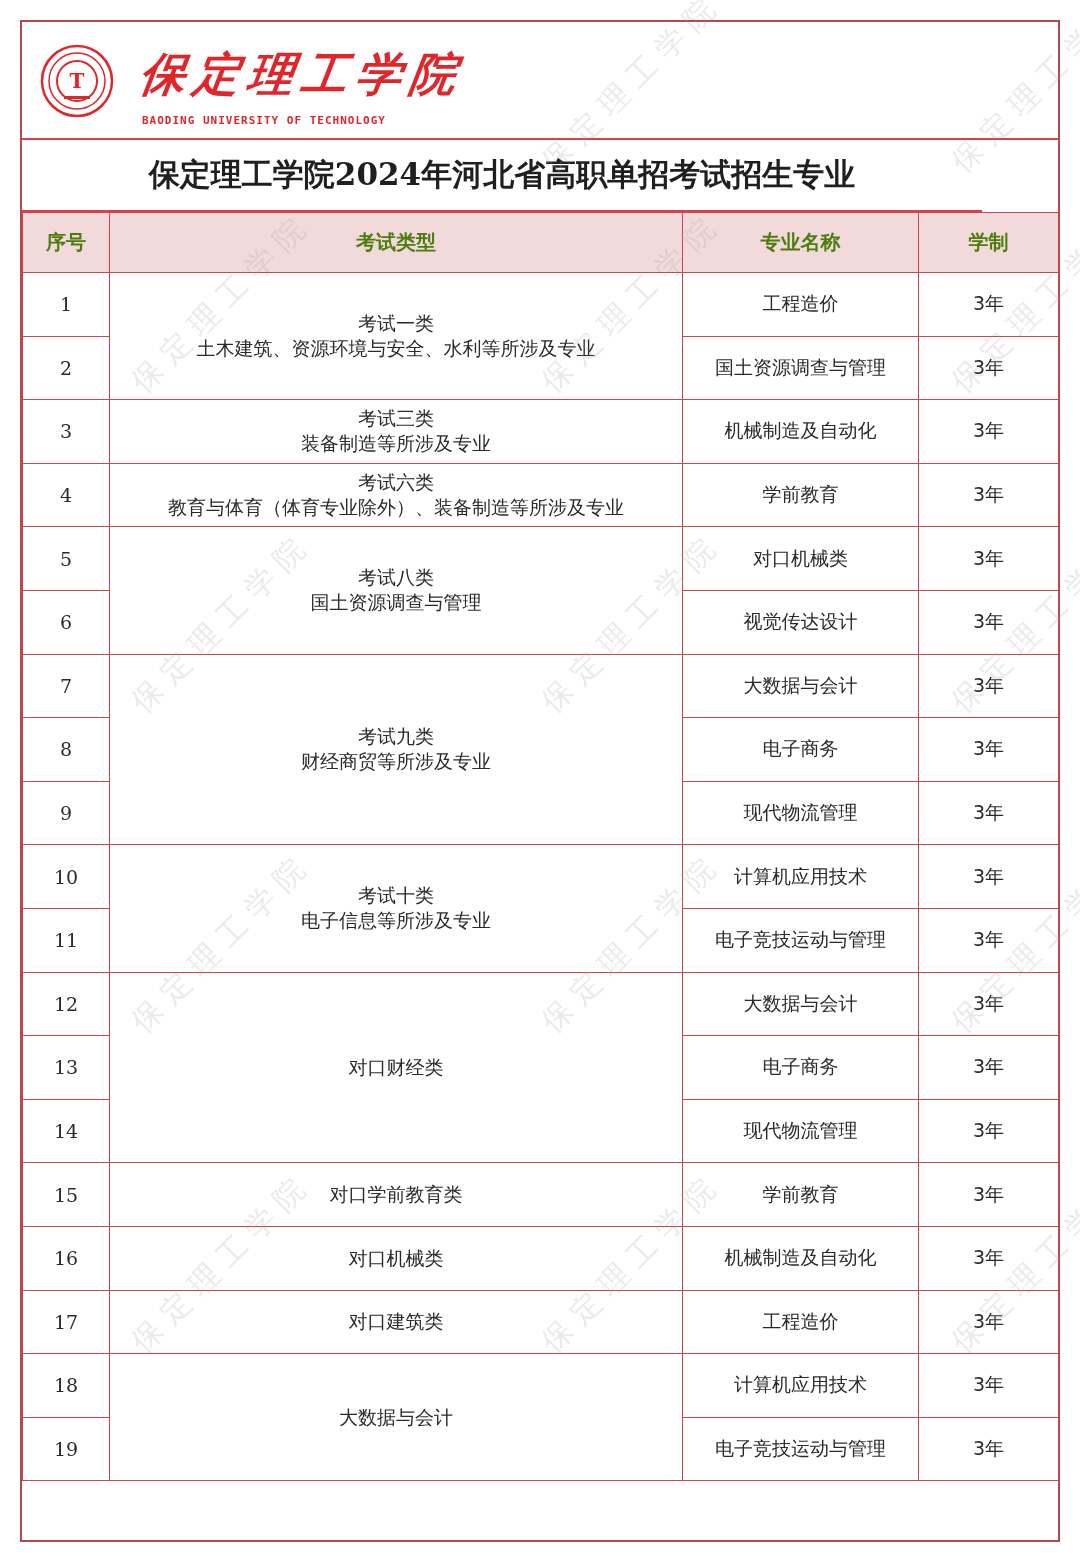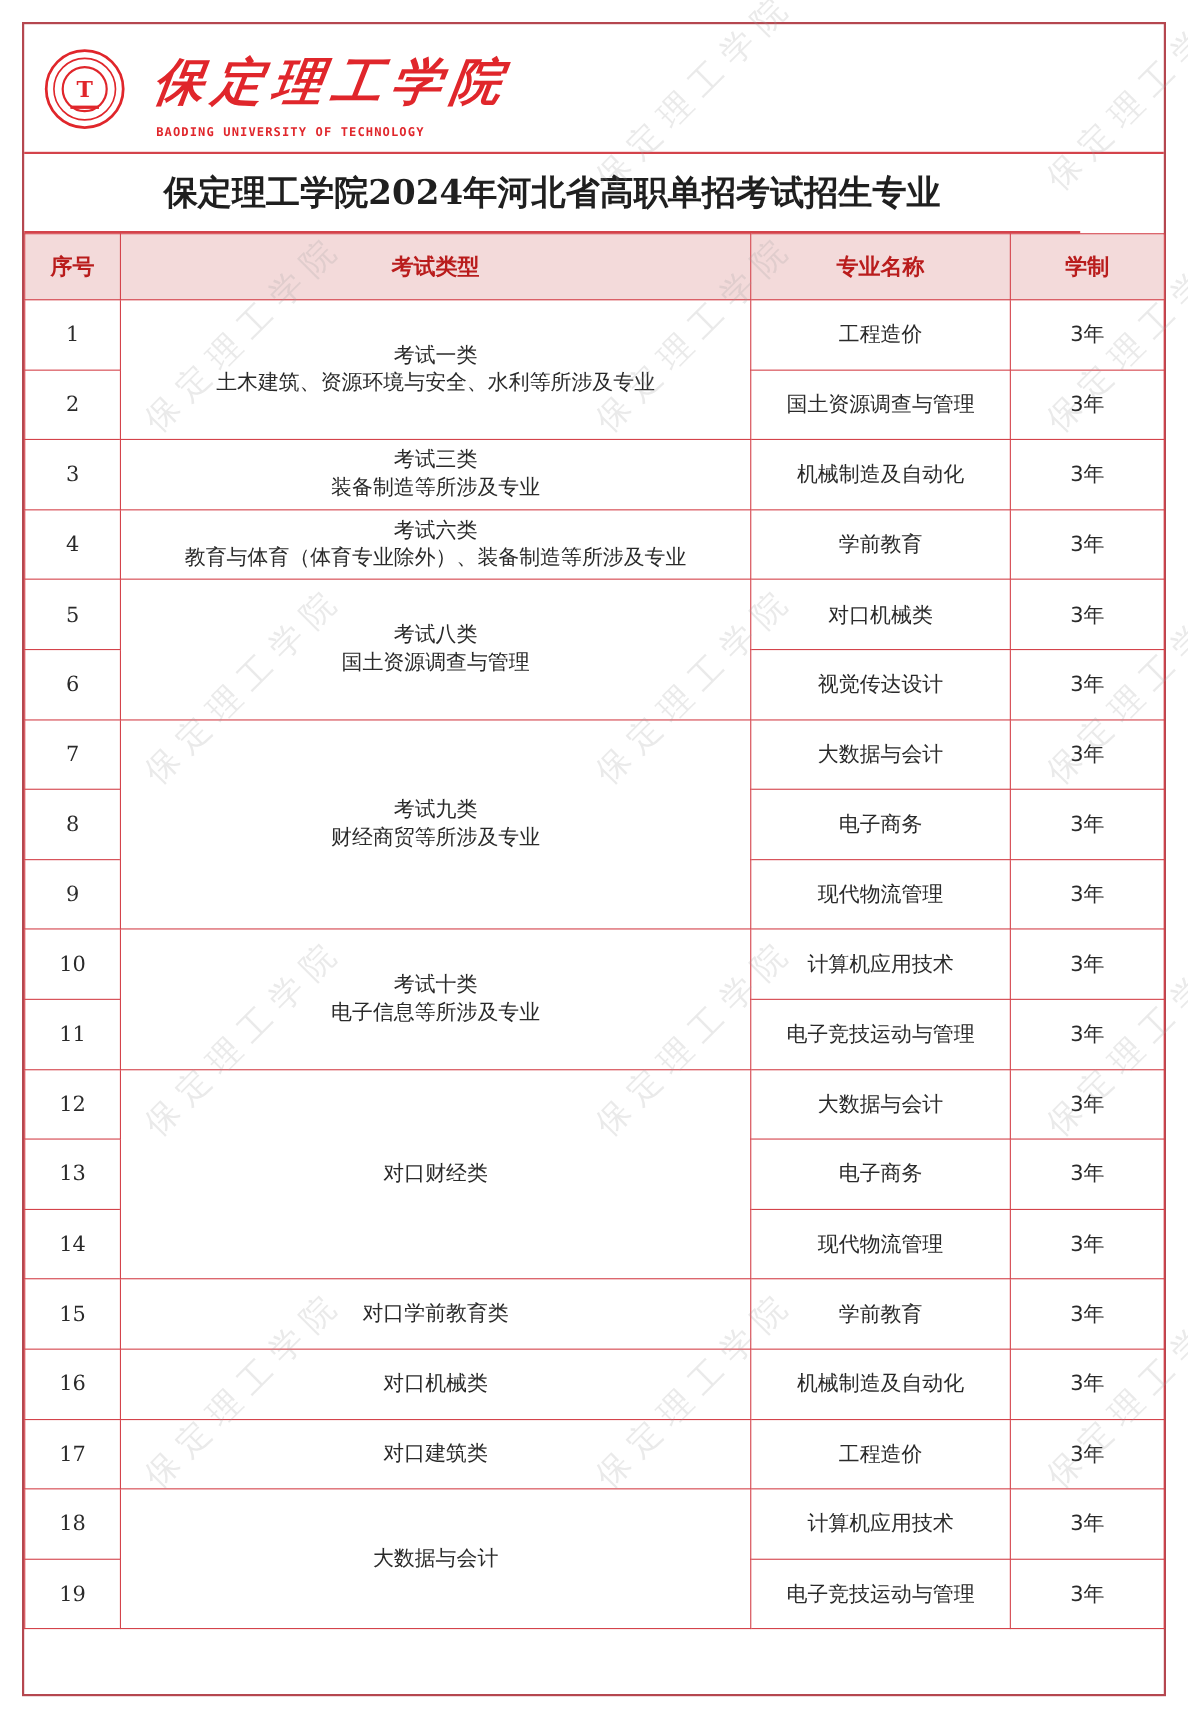--- a/index.html
+++ b/index.html
@@ -15,21 +15,21 @@
                letter-spacing: 8px; line-height: 52px; transform: skewX(-8deg); }
     .logo-en { position: absolute; left: 120px; top: 80px; font-family: "DejaVu Sans Mono", monospace;
                font-size: 11px; font-weight: bold; color: #e0262b; letter-spacing: 1px; margin-top: 12px; }
     .title-row { position: absolute; left: 0; top: 118px; width: 960px; height: 72px;
                  border-bottom: 2px solid #d4434b; box-sizing: border-box;
                  display: flex; align-items: center; justify-content: center; }
     .title-row span { font-family: "DejaVu Serif", serif; font-size: 31px; font-weight: bold; color: #1f1f1f; }
     table.grid { position: absolute; left: 0; top: 190px; width: 1036px; border-collapse: collapse; table-layout: fixed; }
     table.grid td, table.grid th { border: 1.5px solid #d4434b; text-align: center; vertical-align: middle;
                                    padding: 0; box-sizing: border-box; }
-    table.grid th { background: #f3dada; height: 60px; font-size: 20px; font-weight: bold; color: #b91c1c; }
+    table.grid th { background: #f3dada; height: 60px; font-size: 20px; font-weight: bold; color: #4d7c0f; }
     table.grid td { height: 63.6px; font-size: 19px; color: #2a2a2a; }
     td.no { font-family: "DejaVu Serif", serif; font-size: 18px; }
     td.type { line-height: 25px; }
     td.years { font-size: 19px; }
     .footer { position: absolute; left: 0; bottom: 0; width: 1036px; height: 60px; background: #f3dada;
               border-top: 2px solid #d4434b; box-sizing: border-box;
               display: flex; align-items: center; justify-content: center; }
     .footer span { font-family: "DejaVu Serif", serif; font-size: 29px; font-weight: bold; color: #1f1f1f; }
     .watermark { position: absolute; font-family: "DejaVu Serif", serif; font-size: 30px; color: rgba(160,160,160,0.22);
                  transform: rotate(-45deg); letter-spacing: 10px; pointer-events: none; white-space: nowrap; }

